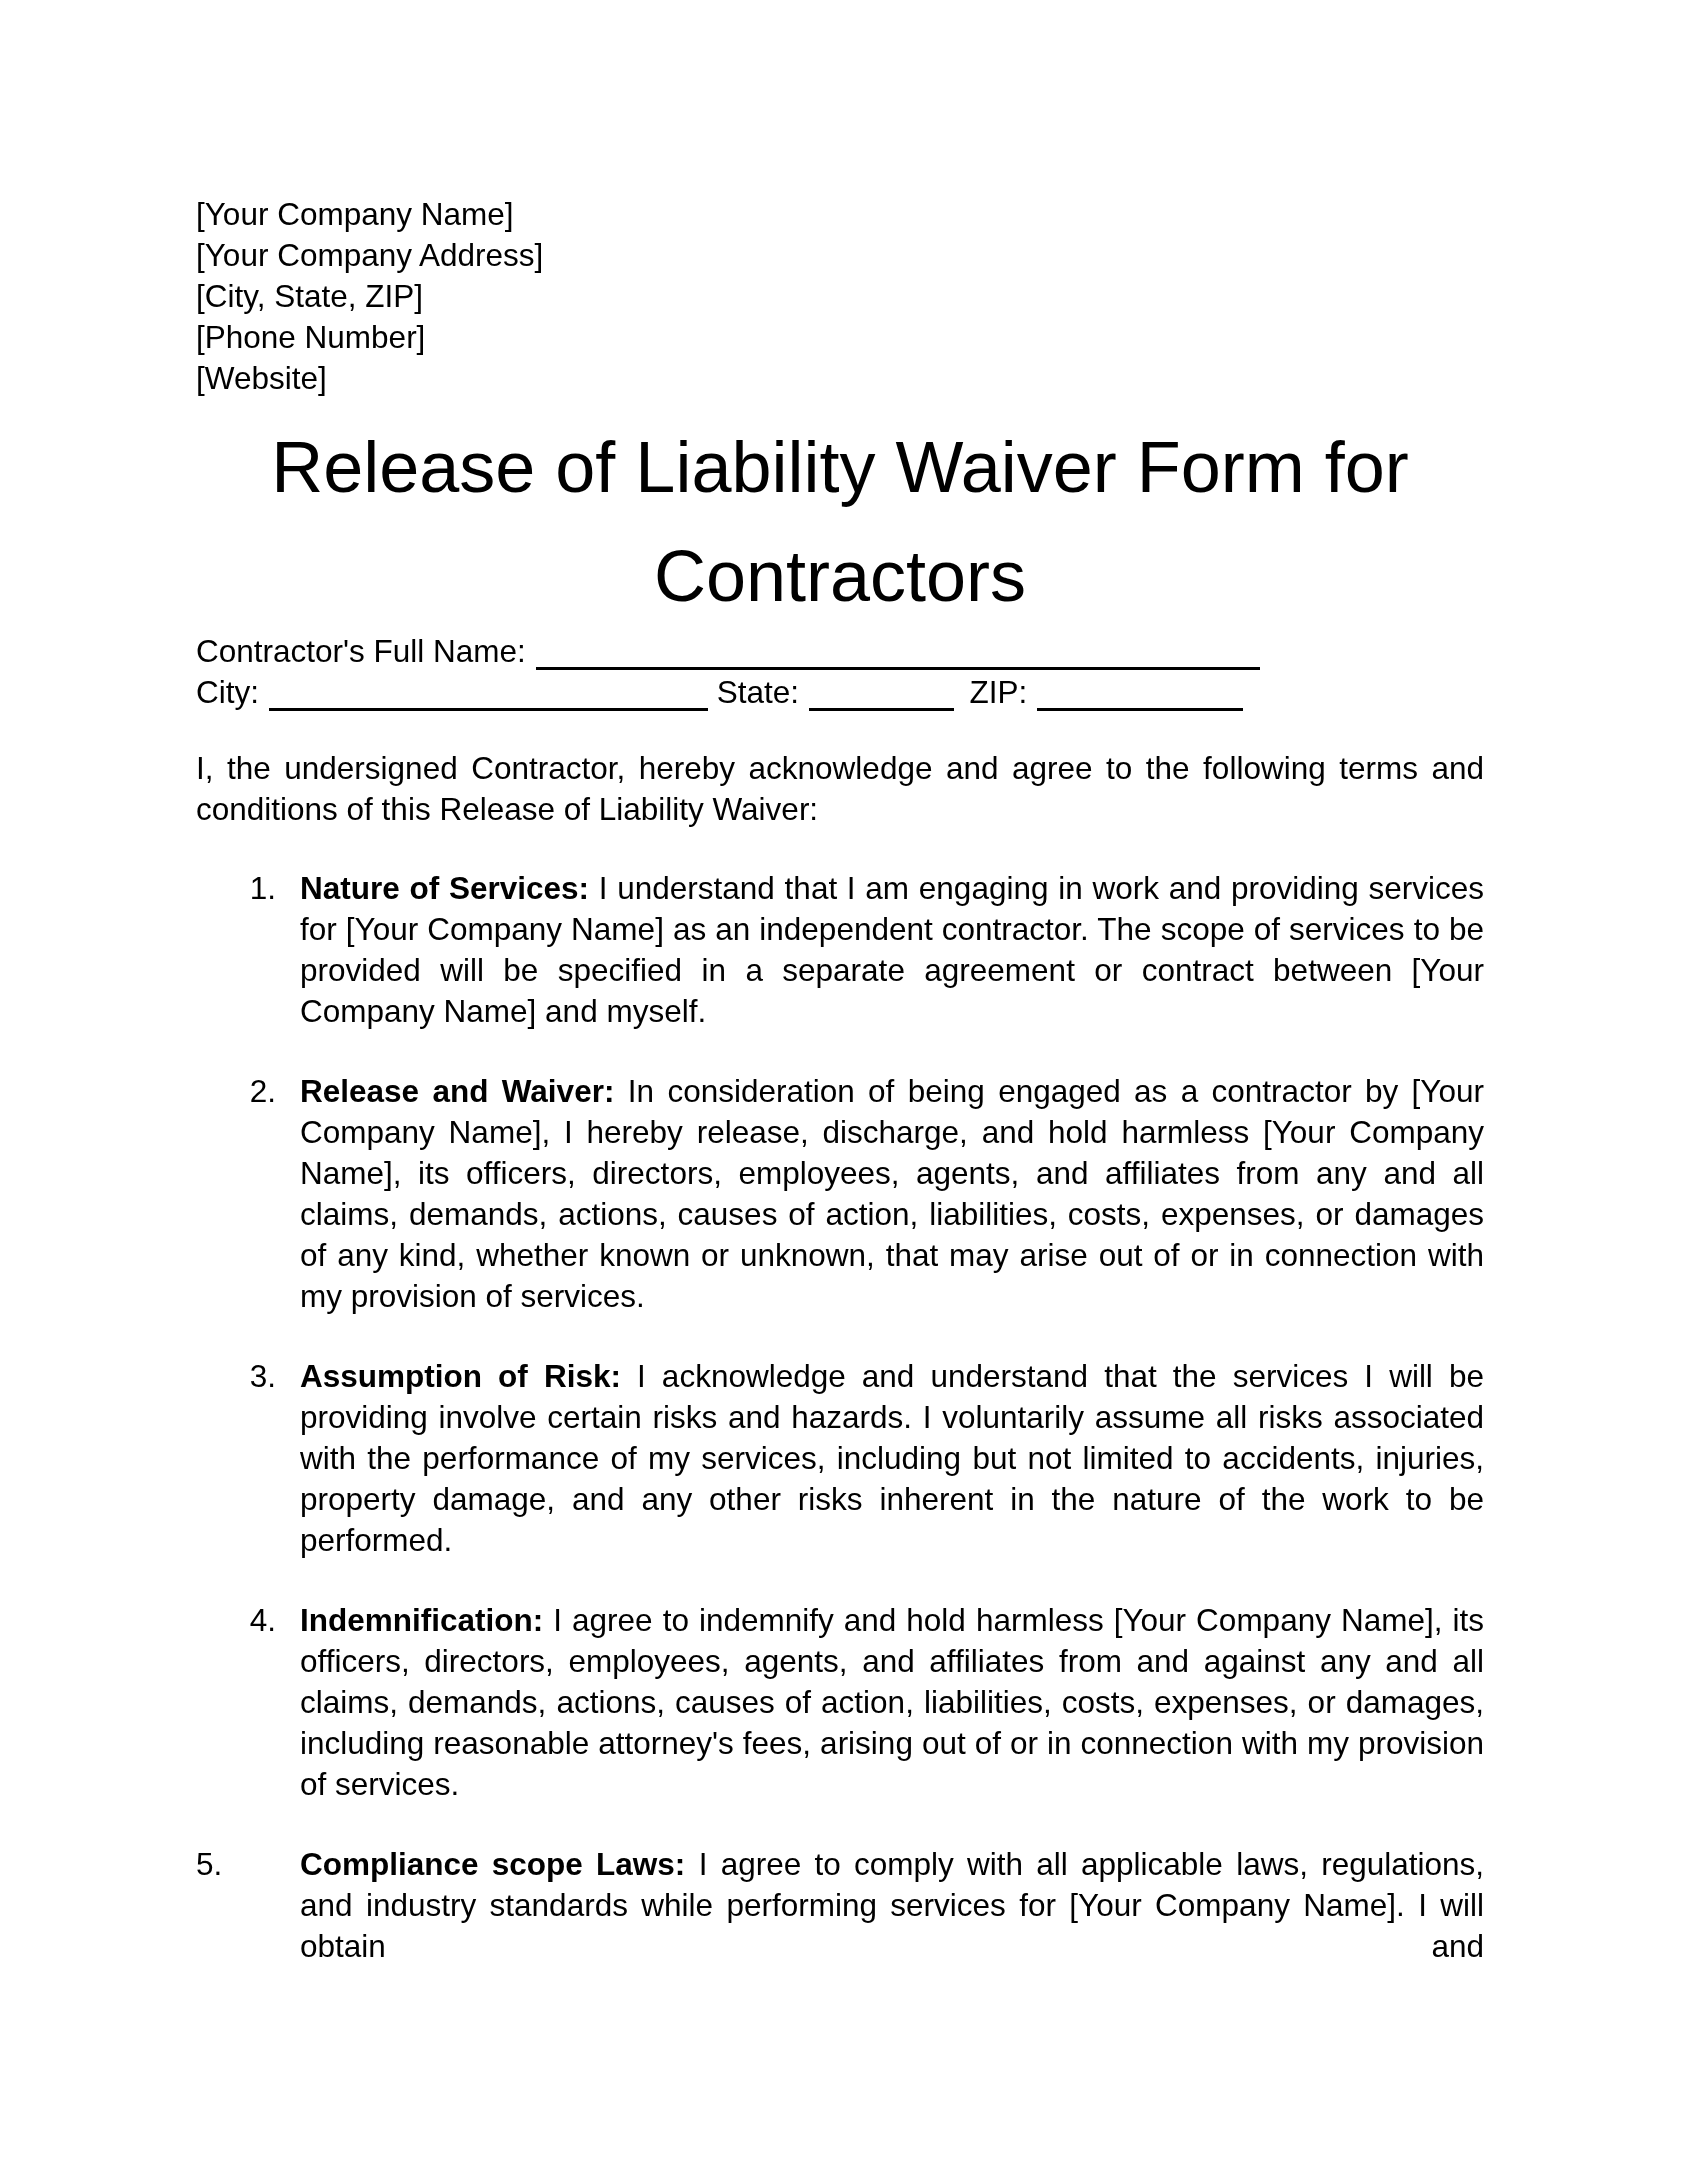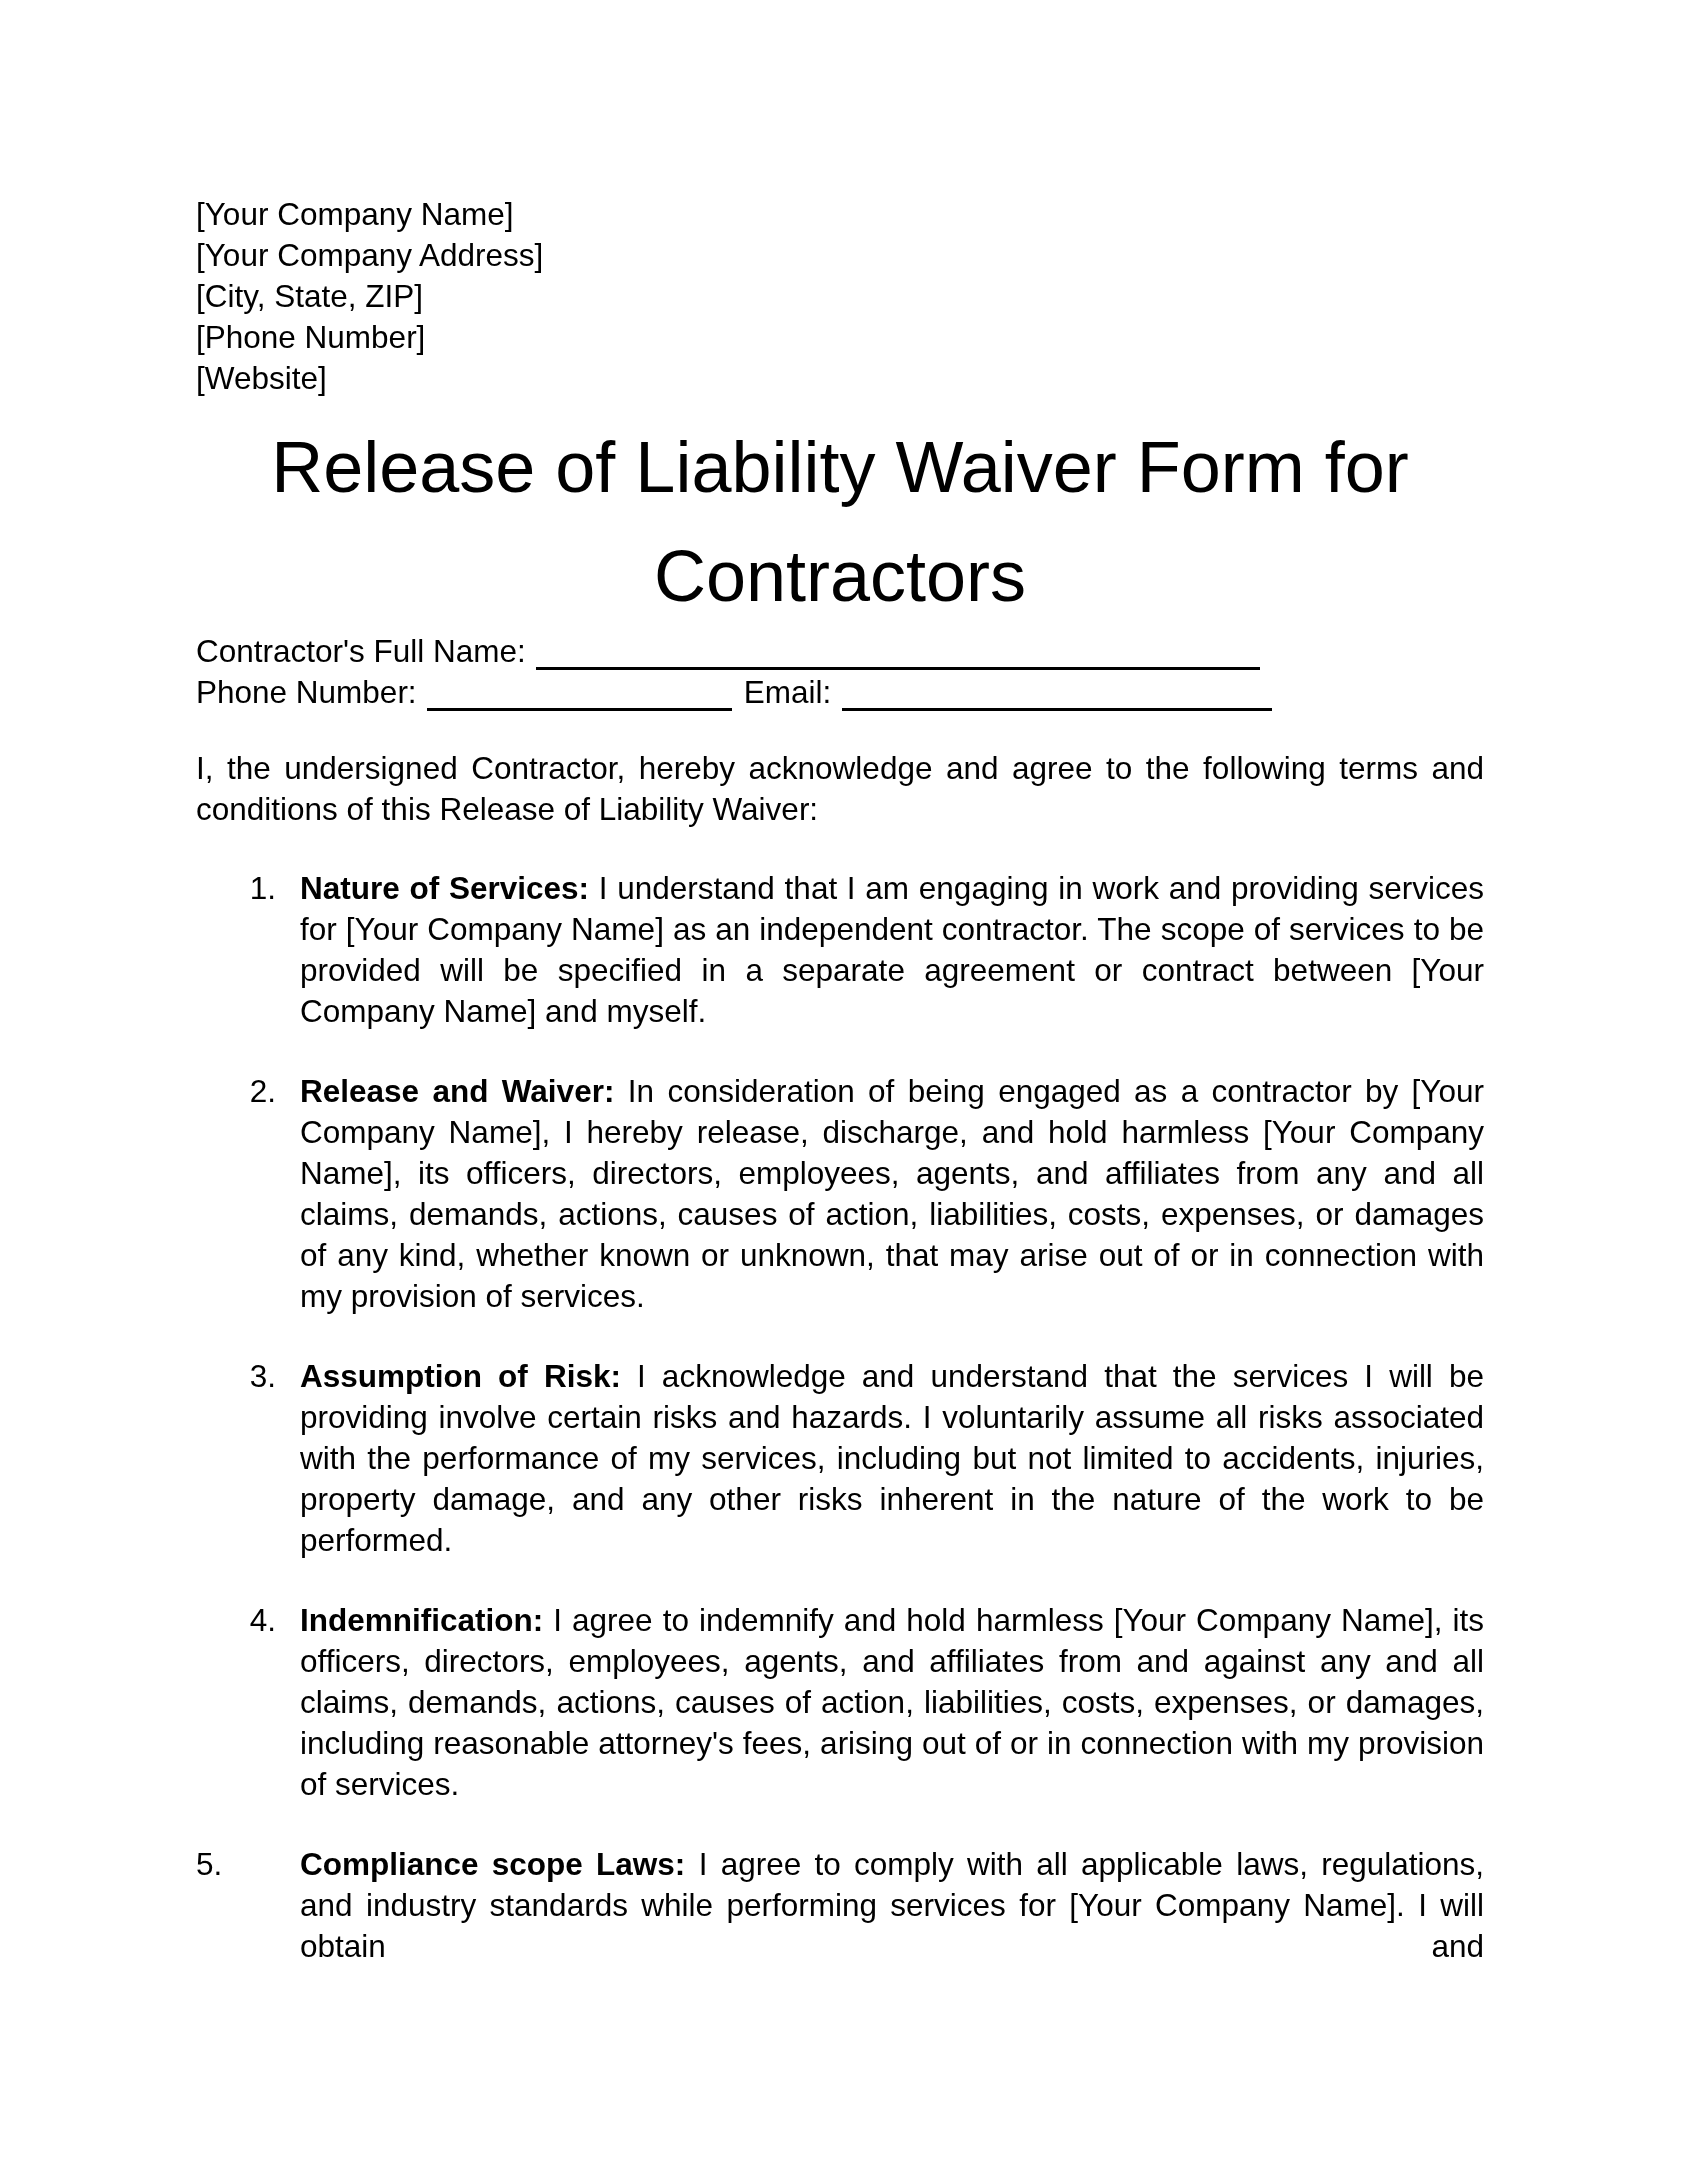--- a/index.html
+++ b/index.html
@@ -86,24 +86,26 @@
   </div>
 
   <h1 class="doc-title">Release of Liability Waiver Form for Contractors</h1>
 
   <div class="waiver-form">
     <div class="form-row">
       <span class="lbl">Contractor's Full Name:</span>
       <span class="blank w-fullname"></span>
     </div>
     <div class="form-row">
-      <span class="lbl">Phone Number:</span>
-      <span class="blank w-phone"></span>
-      <span class="lbl lbl-email">Email:</span>
-      <span class="blank w-email"></span>
+      <span class="lbl">City:</span>
+      <span class="blank w-city"></span>
+      <span class="lbl lbl-state">State:</span>
+      <span class="blank w-state"></span>
+      <span class="lbl lbl-zip">ZIP:</span>
+      <span class="blank w-zip"></span>
     </div>
   </div>
 
   <p class="intro">I, the undersigned Contractor, hereby acknowledge and agree to the following terms and conditions of this Release of Liability Waiver:</p>
 
   <div class="terms">
 
     <div class="term">
       <span class="num">1.</span>
       <span class="term-heading">Nature of Services:</span>

